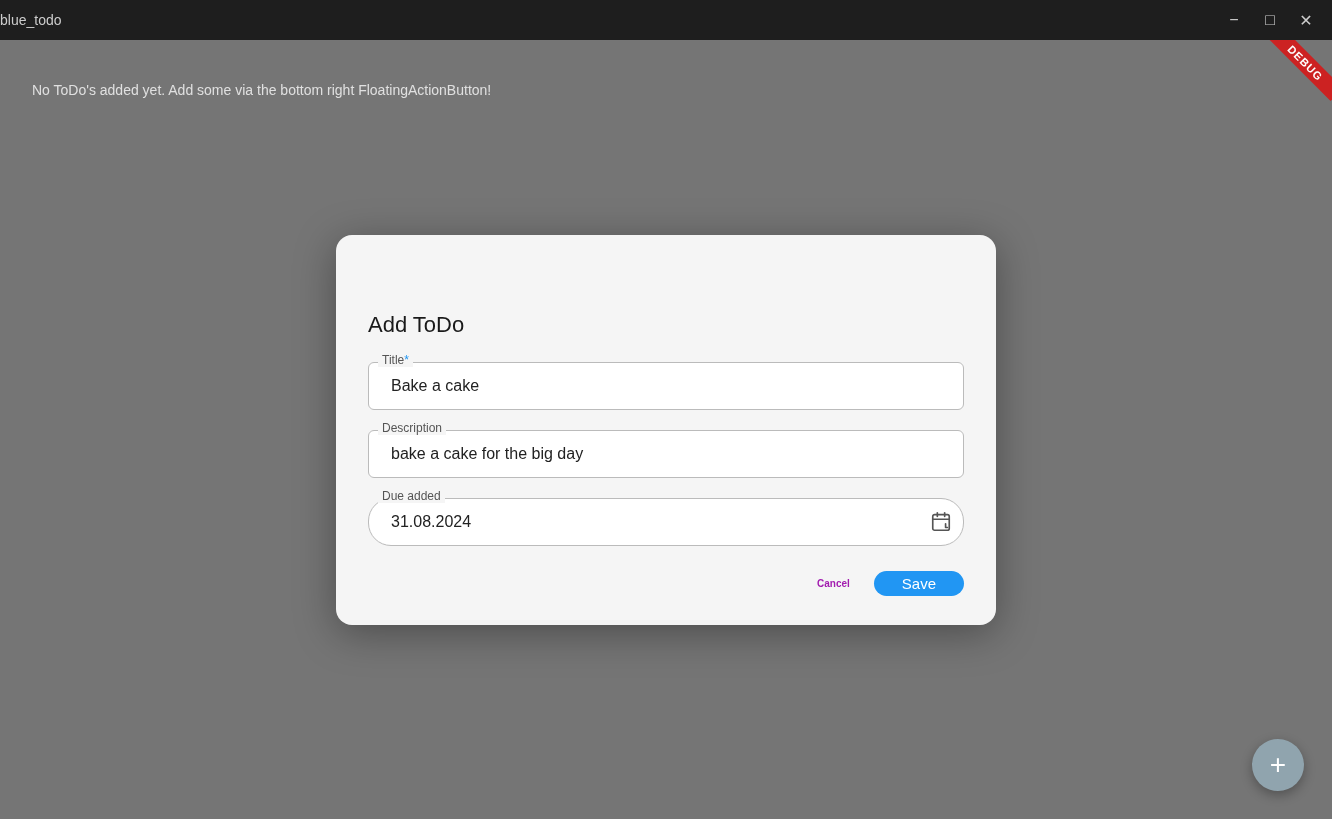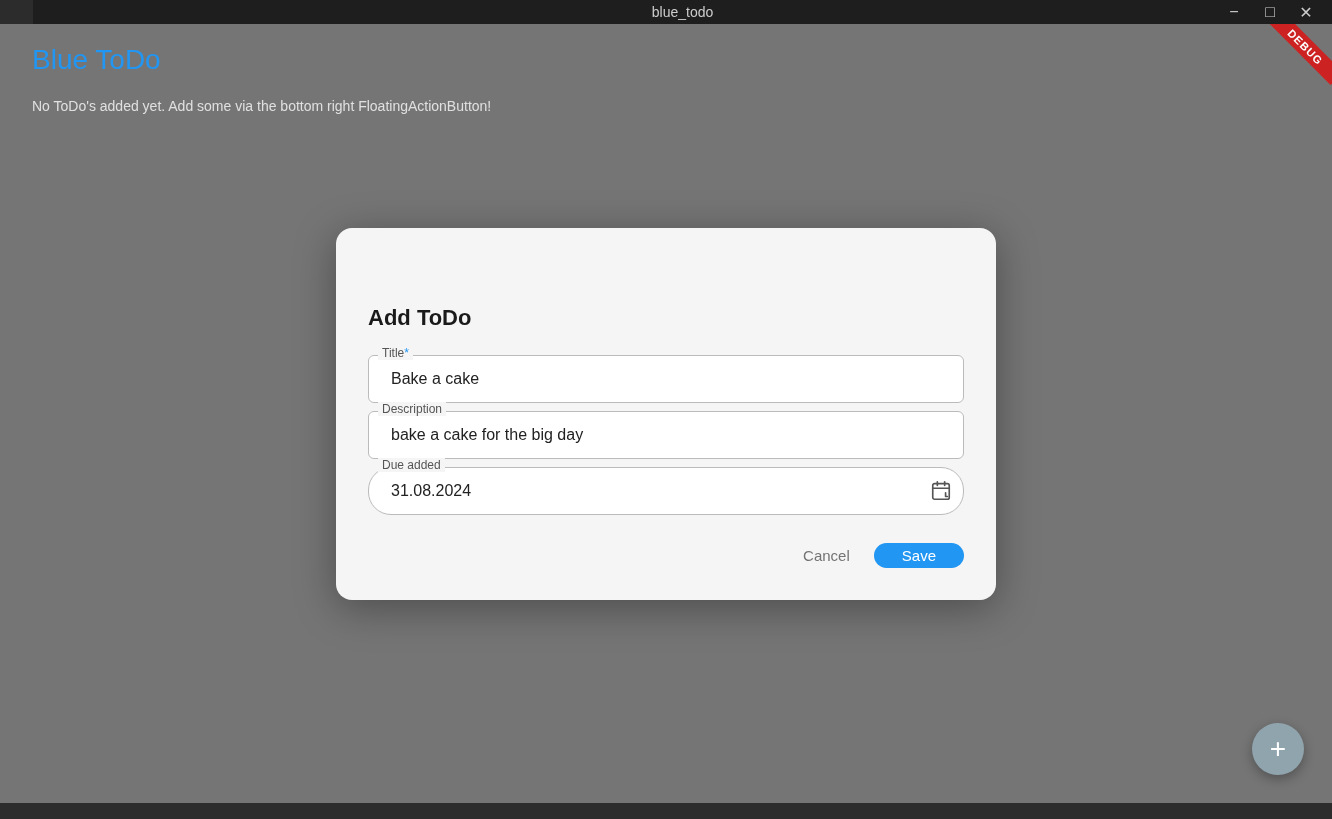--- a/index.html
+++ b/index.html
@@ -8,27 +8,26 @@
       height: 819px;
       overflow: hidden;
       font-family: 'Segoe UI', Arial, sans-serif;
       background: #2c2c2c;
     }
 
     
     .title-bar {
       display: flex;
       align-items: center;
-      justify-content: center;
+      justify-content: flex-start;
       background: #1e1e1e;
-      height: 24px;
+      height: 40px;
       position: relative;
       color: #ccc;
       font-size: 14px;
-      margin-left: 33px;
     }
     .title-bar-controls {
       position: absolute;
       right: 12px;
       display: flex;
       gap: 8px;
       align-items: center;
     }
     .title-bar-btn {
       width: 28px;
@@ -106,30 +105,30 @@
     .dialog {
       background: #f5f5f5;
       border-radius: 16px;
       padding: 32px 32px 28px 32px;
       width: 660px;
       box-shadow: 0 8px 40px rgba(0,0,0,0.35);
       position: relative;
     }
     .dialog-title {
       font-size: 22px;
-      font-weight: 700;
+      font-weight: 400;
       color: #1a1a1a;
       margin-bottom: 24px;
       margin-top: 45px;
     }
 
     
     .field-wrapper {
       position: relative;
-      margin-bottom: 8px;
+      margin-bottom: 20px;
     }
     .field-label {
       position: absolute;
       top: -9px;
       left: 10px;
       background: #f5f5f5;
       padding: 0 4px;
       font-size: 12px;
       color: #555;
       z-index: 1;
@@ -174,26 +173,27 @@
     .dialog-actions {
       display: flex;
       justify-content: flex-end;
       align-items: center;
       gap: 8px;
       margin-top: 24px;
     }
     .btn-cancel {
       background: transparent;
       border: none;
-      color: #737373;
-      font-size: 15px;
+      color: #a21caf;
+      font-size: 10px;
       cursor: pointer;
       padding: 8px 16px;
       border-radius: 20px;
       font-family: inherit;
+      font-weight: bold;
     }
     .btn-save {
       background: #2196f3;
       border: none;
       color: white;
       font-size: 15px;
       font-weight: 500;
       cursor: pointer;
       padding: 4px 28px;
       border-radius: 20px;
@@ -232,21 +232,20 @@
   </div>
 </div>
 
 <div class="app-body">
 
   <div class="debug-ribbon">
     <div class="debug-ribbon-inner">DEBUG</div>
   </div>
 
   <div class="app-header">
-    <h1 class="app-title">Blue ToDo</h1>
     <p class="app-subtitle">No ToDo's added yet. Add some via the bottom right FloatingActionButton!</p>
   </div>
 
   <div class="modal-overlay">
     <div class="dialog">
 
       <h2 class="dialog-title">Add ToDo</h2>
 
       <div class="field-wrapper">
         <label class="field-label">

